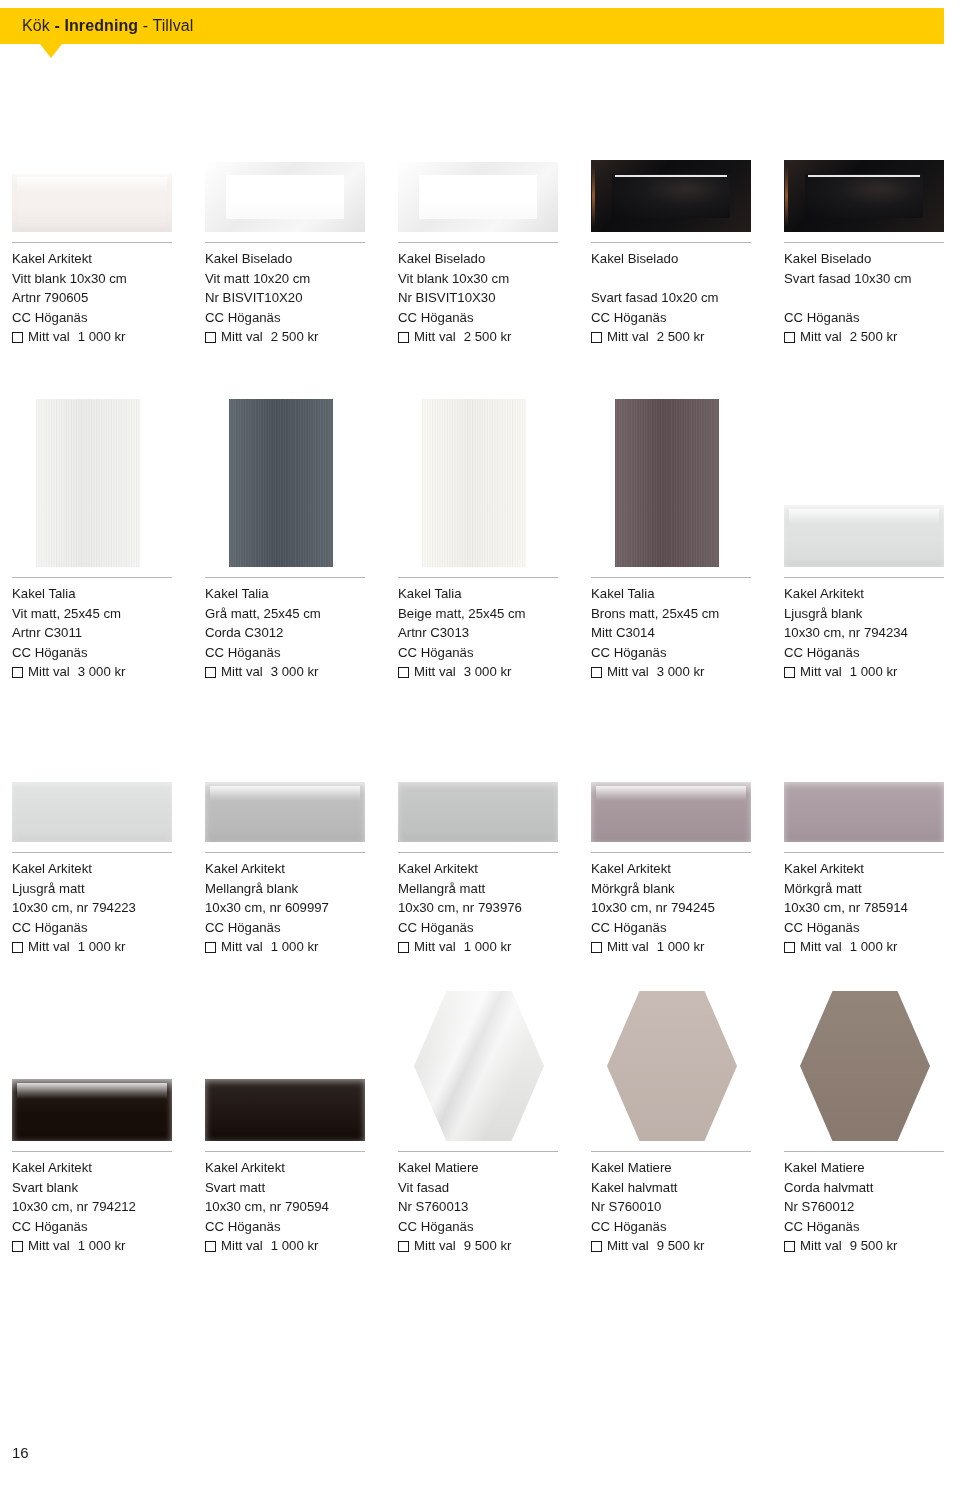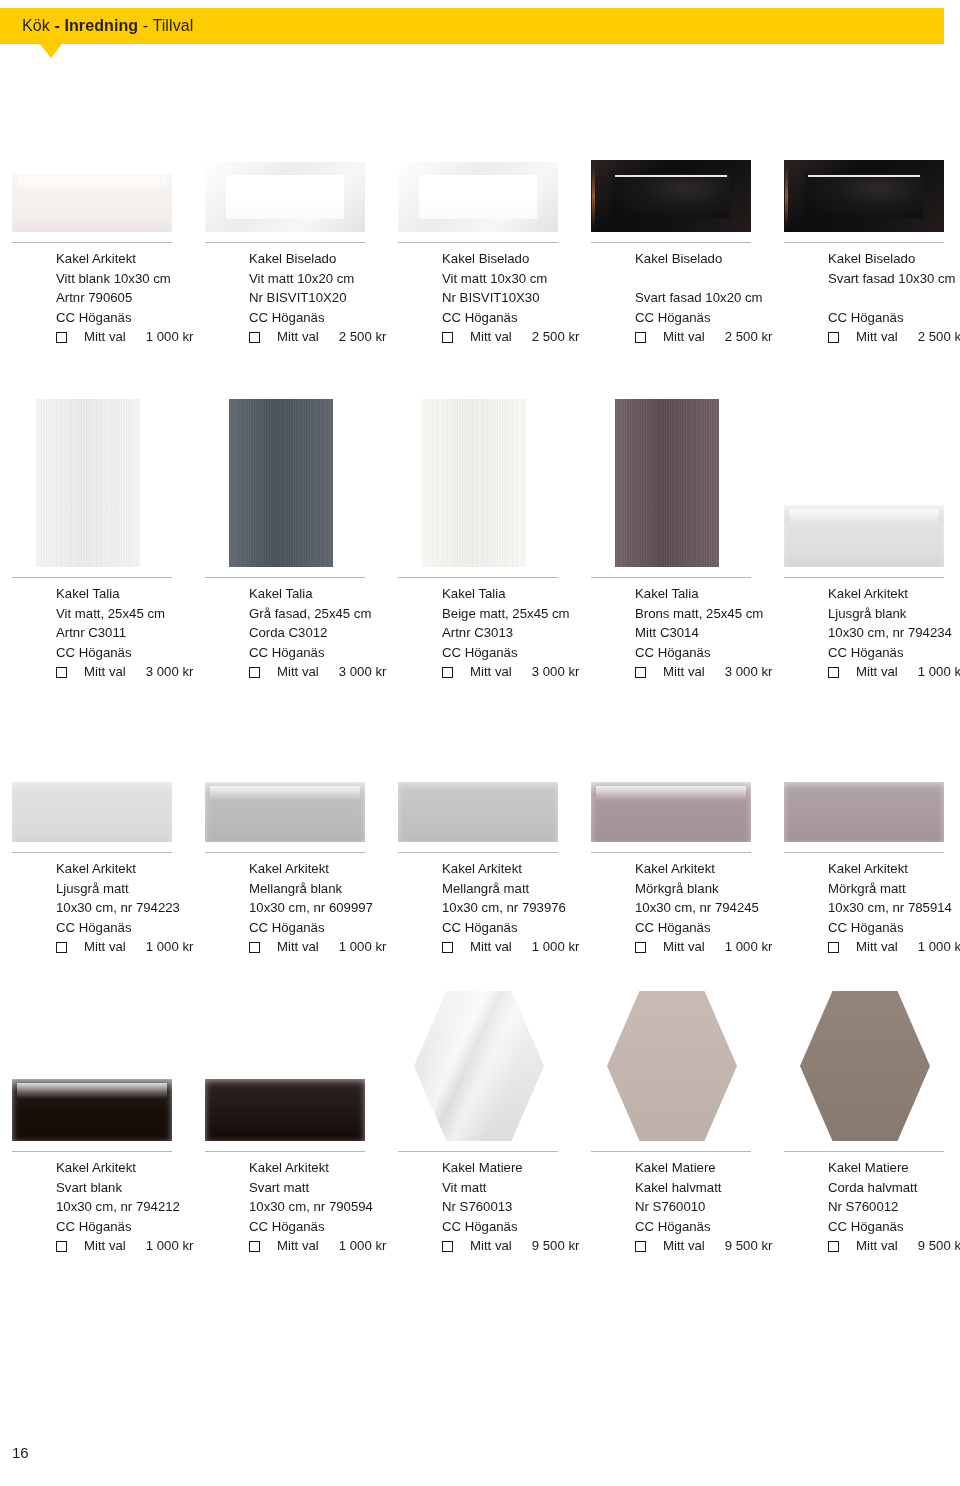--- a/index.html
+++ b/index.html
@@ -37,29 +37,29 @@
   }
 
   
   .grid { position:absolute; left:0; top:0; width:960px; }
   .row { position:absolute; left:0; width:960px; }
   .cell { position:absolute; width:192px; top:0; }
 
   .swatch-area { position:relative; width:180px; }
   .rule { width:160px; height:1px; background:#b6b6b6; margin:0 0 6px 12px; }
 
-  .info { padding-left:28px;margin-left:28px; }
+  .info { padding-left:12px; }
   .line {
     font-size:13.2px;
     line-height:19.6px;
     white-space:pre;
     color:#1a1a1a;
   }
   .line.blank { color:transparent; }
-  .choice { display:flex; align-items:center; gap:12px; font-size:13.2px; line-height:19.6px;text-align:center; }
+  .choice { display:flex; align-items:center; gap:0; font-size:13.2px; line-height:19.6px;text-align:center; }
   .checkbox {
     display:inline-block;
     width:11px; height:11px;
     border:1.6px solid #1a1a1a;
     background:#fff;
     margin-right:5px;
     flex:0 0 auto;
     position:relative;
     top:0px;
   }
@@ -192,21 +192,21 @@
       <div class="cell" style="left: 386px;">
         <div class="swatch-area" style="position: relative; left: 0px; bottom: 5px; top: auto; height: 70px; width: 180px; transform: translateY(-5px); margin-top: -76px;">
           <div class="tile tile-bevel" style="left: 12px; width: 160px; height: 70px; bottom: 0px; background: linear-gradient(135deg, rgb(255, 255, 255) 0%, rgb(236, 236, 236) 40%, rgb(247, 247, 247) 70%, rgb(226, 226, 226) 100%);">
             <div class="bev-face" style="background: linear-gradient(rgb(255, 255, 255) 0%, rgb(255, 255, 255) 60%, rgb(250, 250, 250) 100%);"></div>
             <div class="bev-spec" style="background: rgba(255, 255, 255, 0);"></div>
           </div>
         </div>
         <div class="rule"></div>
         <div class="info">
           <div class="line">Kakel Biselado</div>
-          <div class="line">Vit matt 10x30 cm</div>
+          <div class="line">Vit blank 10x30 cm</div>
           <div class="line">Nr BISVIT10X30</div>
           <div class="line">CC Höganäs</div>
           <div class="choice">
             <span class="checkbox"></span>
             <span class="choice-label">Mitt val</span>
             <span class="choice-label" style="margin-left: 8px;">2 500 kr</span>
           </div>
         </div>
       </div>
       <div class="cell" style="left: 579px;">
@@ -270,21 +270,21 @@
           </div>
         </div>
       </div>
       <div class="cell" style="left: 193px;">
         <div class="swatch-area" style="position: relative; left: 0px; bottom: 5px; top: auto; height: 168px; width: 180px; transform: translateY(-5px); margin-top: -174px;">
           <div class="tile tile-stripe" style="left: 36px; width: 104px; height: 168px; bottom: 0px; background: rgb(76, 84, 92);"></div>
         </div>
         <div class="rule"></div>
         <div class="info">
           <div class="line">Kakel Talia</div>
-          <div class="line">Grå fasad, 25x45 cm</div>
+          <div class="line">Grå matt, 25x45 cm</div>
           <div class="line">Corda C3012</div>
           <div class="line">CC Höganäs</div>
           <div class="choice">
             <span class="checkbox"></span>
             <span class="choice-label">Mitt val</span>
             <span class="choice-label" style="margin-left: 8px;">3 000 kr</span>
           </div>
         </div>
       </div>
       <div class="cell" style="left: 386px;">
@@ -461,21 +461,21 @@
           </div>
         </div>
       </div>
       <div class="cell" style="left: 386px;">
         <div class="swatch-area" style="position: relative; left: 0px; bottom: 5px; top: auto; height: 150px; width: 180px; transform: translateY(-5px); margin-top: -156px;">
           <div class="hex gloss" style="left: 28px; width: 130px; height: 150px; bottom: 0px; position: absolute; background: rgb(233, 233, 231);"></div>
         </div>
         <div class="rule"></div>
         <div class="info">
           <div class="line">Kakel Matiere</div>
-          <div class="line">Vit matt</div>
+          <div class="line">Vit fasad</div>
           <div class="line">Nr S760013</div>
           <div class="line">CC Höganäs</div>
           <div class="choice">
             <span class="checkbox"></span>
             <span class="choice-label">Mitt val</span>
             <span class="choice-label" style="margin-left: 8px;">9 500 kr</span>
           </div>
         </div>
       </div>
       <div class="cell" style="left: 579px;">

